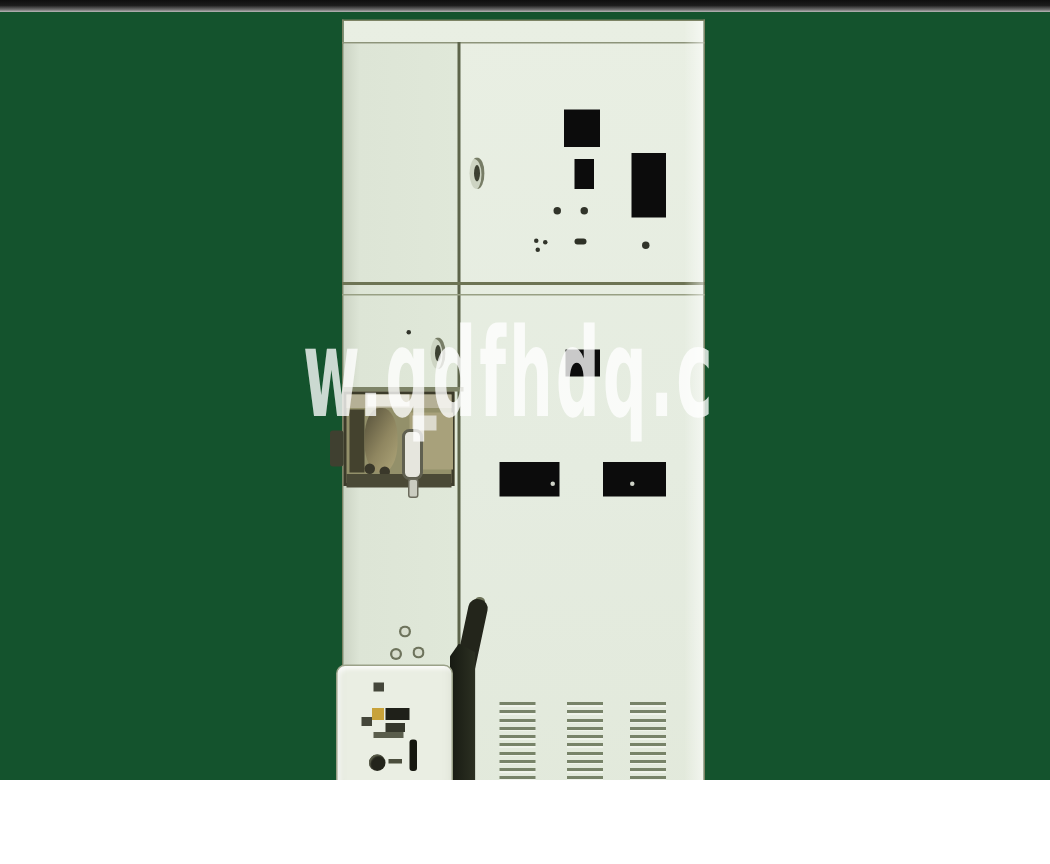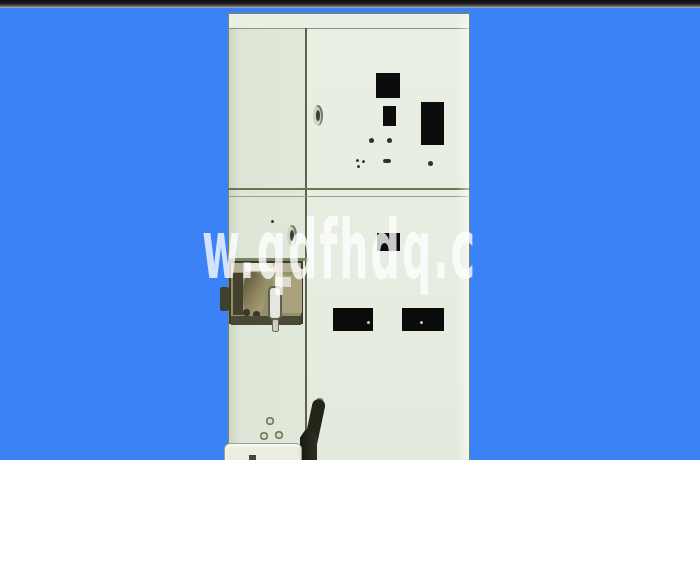--- a/index.html
+++ b/index.html
@@ -1,16 +1,16 @@
 <!DOCTYPE html>
 <html><head>
 <meta charset="utf-8">
 <style>
   html,body{margin:0;padding:0;background:#ffffff;}
-  #stage{position:relative;width:700px;height:460px;background:#3b82f6;overflow:hidden;
+  #stage{position:relative;width:700px;height:520px;background:#14532d;overflow:hidden;
          font-family:"DejaVu Sans",sans-serif;}
   #stage *{position:absolute;box-sizing:border-box;}
 
   
   .top-bar{left:0;top:0;width:700px;height:8px;
     background:linear-gradient(to bottom,#0e0e0e 0%,#1c1c1c 45%,#6e6e6e 80%,#b9b9b9 100%);}
 
   
   .cabinet{left:228px;top:13px;width:242px;height:544px;
     background:linear-gradient(to bottom,#e9efe3 0%,#e5ece0 55%,#e2e9db 100%);

